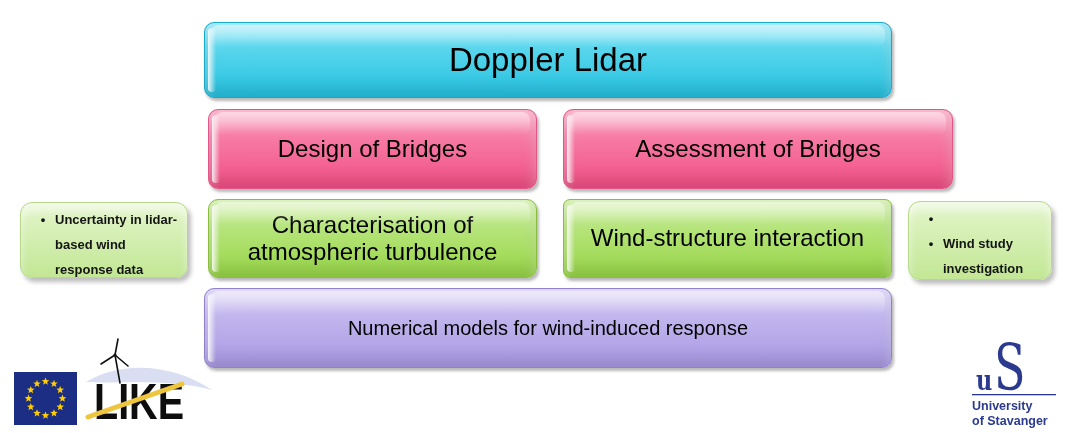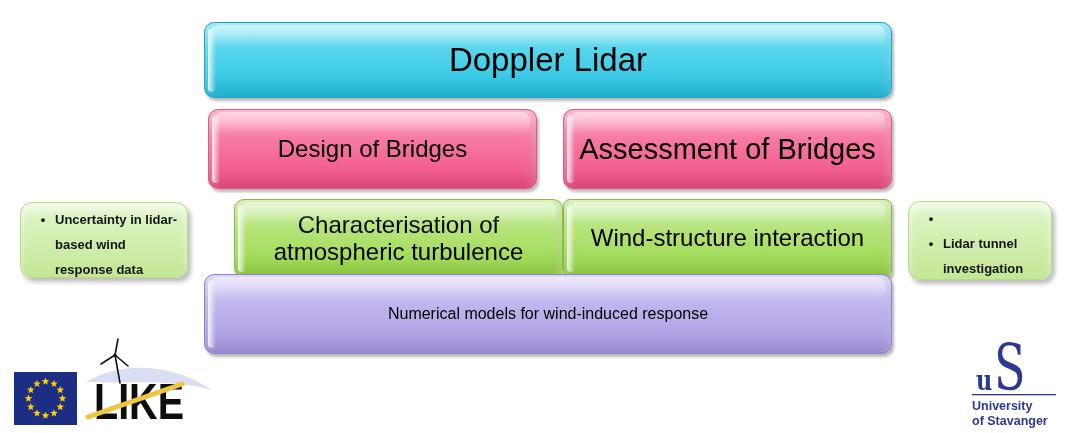--- a/index.html
+++ b/index.html
@@ -31,24 +31,24 @@
     pointer-events:none;
   }
 
   .cyan   { background:linear-gradient(180deg, var(--cyan1,#74e1f3),   var(--cyan2,#25c1e0));   border:1px solid var(--cyan_border,#1aa9c9); }
   .pink   { background:linear-gradient(180deg, var(--pink1,#fa93b7),   var(--pink2,#f14f84));   border:1px solid var(--pink_border,#e05688);text-align:center; }
   .green  { background:linear-gradient(180deg, var(--green1,#c7ec99),  var(--green2,#97d646));  border:1px solid var(--green_border,#8abd3f); }
   .purple { background:linear-gradient(180deg, var(--purple1,#d0c6f3), var(--purple2,#a898e3)); border:1px solid var(--purple_border,#9180cd); }
 
   .root-box   { left:204px; top:22px;  width:688px; height:76px; font-size:33px; font-weight:300; }
   .pink-left  { left:208px; top:109px; width:329px; height:80px; font-size:24px; font-weight:300; }
-  .pink-right { left:563px; top:109px; width:329px; height:80px; font-size:29px; font-weight:300; }
-  .green-left { left:208px; top:199px; width:329px; height:79px; font-size:24px; font-weight:300;margin-left:26px; }
+  .pink-right { left:563px; top:109px; width:390px; height:80px; font-size:24px; font-weight:300; }
+  .green-left { left:208px; top:199px; width:329px; height:79px; font-size:24px; font-weight:300; }
   .green-right{ left:563px; top:199px; width:329px; height:79px; font-size:24px; font-weight:300;border-radius:7px; }
-  .base-box   { left:204px; top:274px; width:688px; height:80px; font-size:16px; font-weight:300; }
+  .base-box   { left:204px; top:288px; width:688px; height:80px; font-size:20px; font-weight:300; }
 
   
   .callout {
     position:absolute; border-radius:12px; box-sizing:border-box;
     background:linear-gradient(180deg, var(--callout1,#e3f5cb) 0%, var(--callout2,#c2e794) 100%);
     border:1px solid var(--callout_border,#b7d88d);
     box-shadow: 3px 4px 4px rgba(110,110,110,.45),
                 inset 0 8px 8px rgba(255,255,255,.55);
     padding:4px 6px 4px 10px; color:#141414;
   }
@@ -82,21 +82,21 @@
       <span class="bullet-text">Uncertainty in lidar-based wind response data</span>
     </div>
   </div>
 
   <div class="callout callout-right">
     <div class="bullet-item">
       <span class="bullet">•</span>
     </div>
     <div class="bullet-item">
       <span class="bullet">•</span>
-      <span class="bullet-text">Lidar tunnel investigation</span>
+      <span class="bullet-text">Wind study investigation</span>
     </div>
   </div>
 
   <svg class="logo eu-flag" width="63" height="53" viewBox="0 0 63 53">
     <rect x="0" y="0" width="63" height="53" style="fill:var(--eu_blue,#1c2e83)"></rect>
     <g style="fill:var(--star_yellow,#ffcc00)">
       <defs>
         <polygon id="st" points="0,-4 1.0,-1.38 3.8,-1.24 1.62,0.53 2.35,3.24 0,1.7 -2.35,3.24 -1.62,0.53 -3.8,-1.24 -1.0,-1.38"></polygon>
       </defs>
       <use href="#st" x="31.5" y="9.5"></use>

